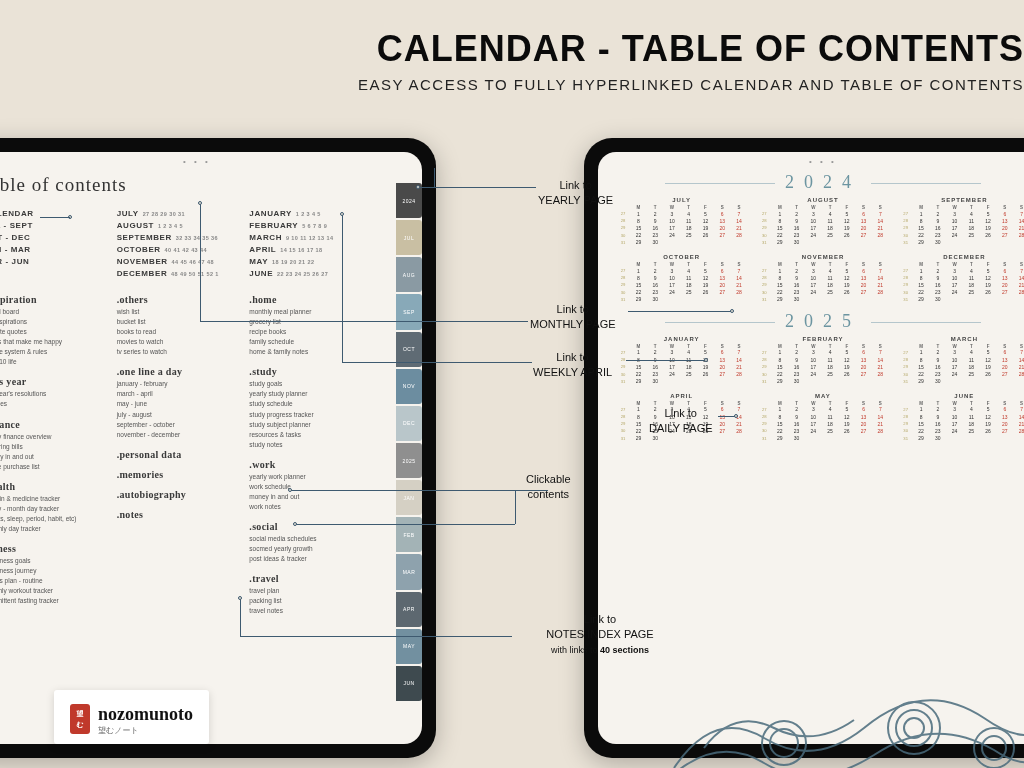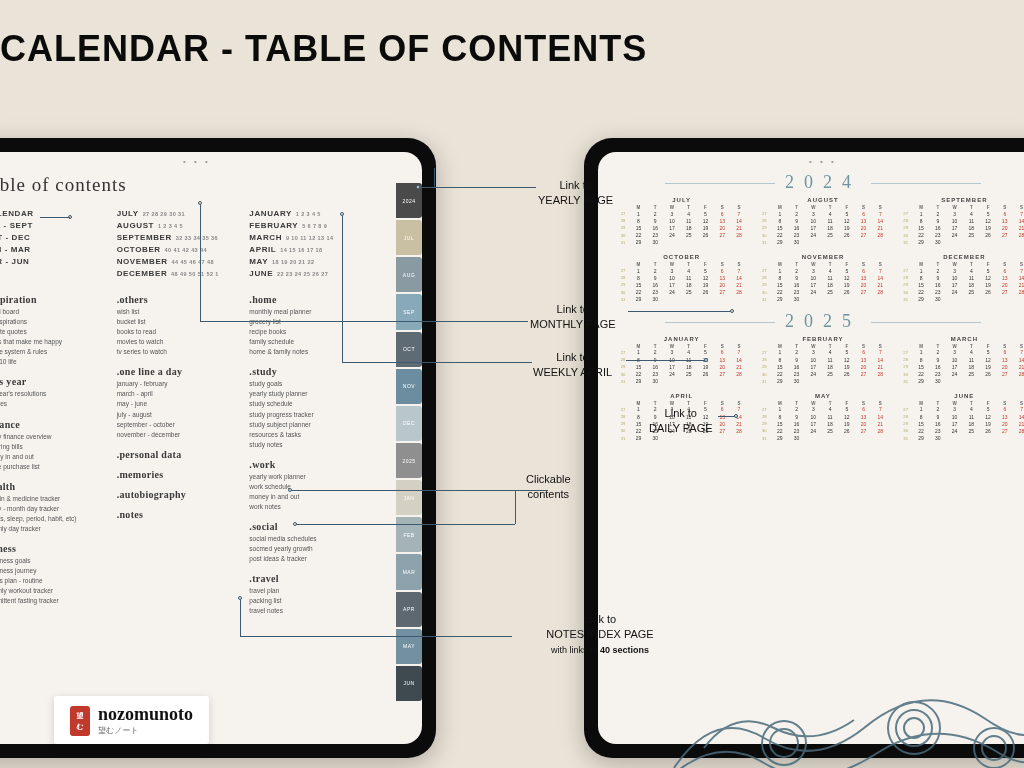--- a/index.html
+++ b/index.html
@@ -1,18 +1,18 @@
 <!DOCTYPE html>
 <html><head>
 <meta charset="utf-8">
 <style>
 * { margin:0; padding:0; box-sizing:border-box; }
 body { width:1024px; height:768px; background:#eae3d7; font-family:"Helvetica Neue",Arial,sans-serif; position:relative; overflow:hidden; }
 
-.header { text-align:left; padding-top:28px; }
+.header { text-align:right; padding-top:28px; }
 .title { font-size:36px; font-weight:900; letter-spacing:1px; color:#0b0b0b; }
 .subtitle { font-size:15px; font-weight:400; letter-spacing:1.5px; color:#222; margin-top:6px; }
 
 
 .tablet { position:absolute; border-radius:28px; background:#0b0b0b; padding:14px 14px 14px 14px; box-shadow:0 6px 24px rgba(0,0,0,.25); }
 .tablet-left { left:-42px; top:138px; width:478px; height:620px; }
 .tablet-right { right:-38px; top:138px; width:478px; height:620px; }
 .screen { width:100%; height:100%; background:#f6f3ee; border-radius:18px; overflow:hidden; position:relative; }
 .screenbar { position:absolute; top:0; left:0; right:0; height:14px; display:flex; justify-content:center; align-items:center; }
 .dots::before { content:"• • •"; font-size:8px; color:#999; letter-spacing:3px; }
@@ -48,35 +48,36 @@
 
 .callout { position:absolute; font-size:11px; color:#111; text-align:center; line-height:1.35; }
 .callout .lbl { font-weight:400; }
 .callout .bold { font-weight:400; }
 .callout .sub { font-size:9px; }
 .line { position:absolute; background:#3e5a70; }
 .lh { height:1px; } .lv { width:1px; }
 .dot { position:absolute; width:4px; height:4px; border:1px solid #3e5a70; border-radius:50%; background:#eae3d7; margin:-2px 0 0 -2px;}
 
 
-.brand { position:absolute; left:54px; bottom:24px; background:#fff; padding:8px 16px 8px; border-radius:3px; box-shadow:0 2px 8px rgba(0,0,0,.15); display:flex; align-items:flex-end; gap:8px;}
+.brand { position:absolute; left:54px; bottom:24px; background:#fff; padding:14px 16px 8px; border-radius:3px; box-shadow:0 2px 8px rgba(0,0,0,.15); display:flex; align-items:flex-start; gap:8px;}
 .brand-icon { width:20px; height:30px; background:#c0392b; border-radius:3px; display:flex; flex-direction:column; align-items:center; justify-content:center; gap:1px;}
 .brand-icon span { color:#fff; font-size:7px; font-weight:700;}
 .brand-text { font-family:Georgia,serif; font-size:18px; font-weight:600; color:#111;}
 .brand-sub { font-size:8px; color:#666; display:block;}
 
 
 .wave { position:absolute; right:-20px; bottom:-20px; width:380px; height:140px; opacity:.85;}
 .wave svg { width:100%; height:100%; }
 </style>
 </head>
 <body>
 
 <div class="header">
   <div class="title">CALENDAR - TABLE OF CONTENTS</div>
+  <div class="subtitle">EASY ACCESS TO FULLY HYPERLINKED CALENDAR AND TABLE OF CONTENTS</div>
 </div>
 
 <div class="tablet tablet-left">
   <div class="screen">
     <div class="screenbar">
         <span class="dots"></span>
       </div>
     <div class="toc" id="toc-root">
         <div class="toc-title">table of contents</div>
         <div class="toc-row">

